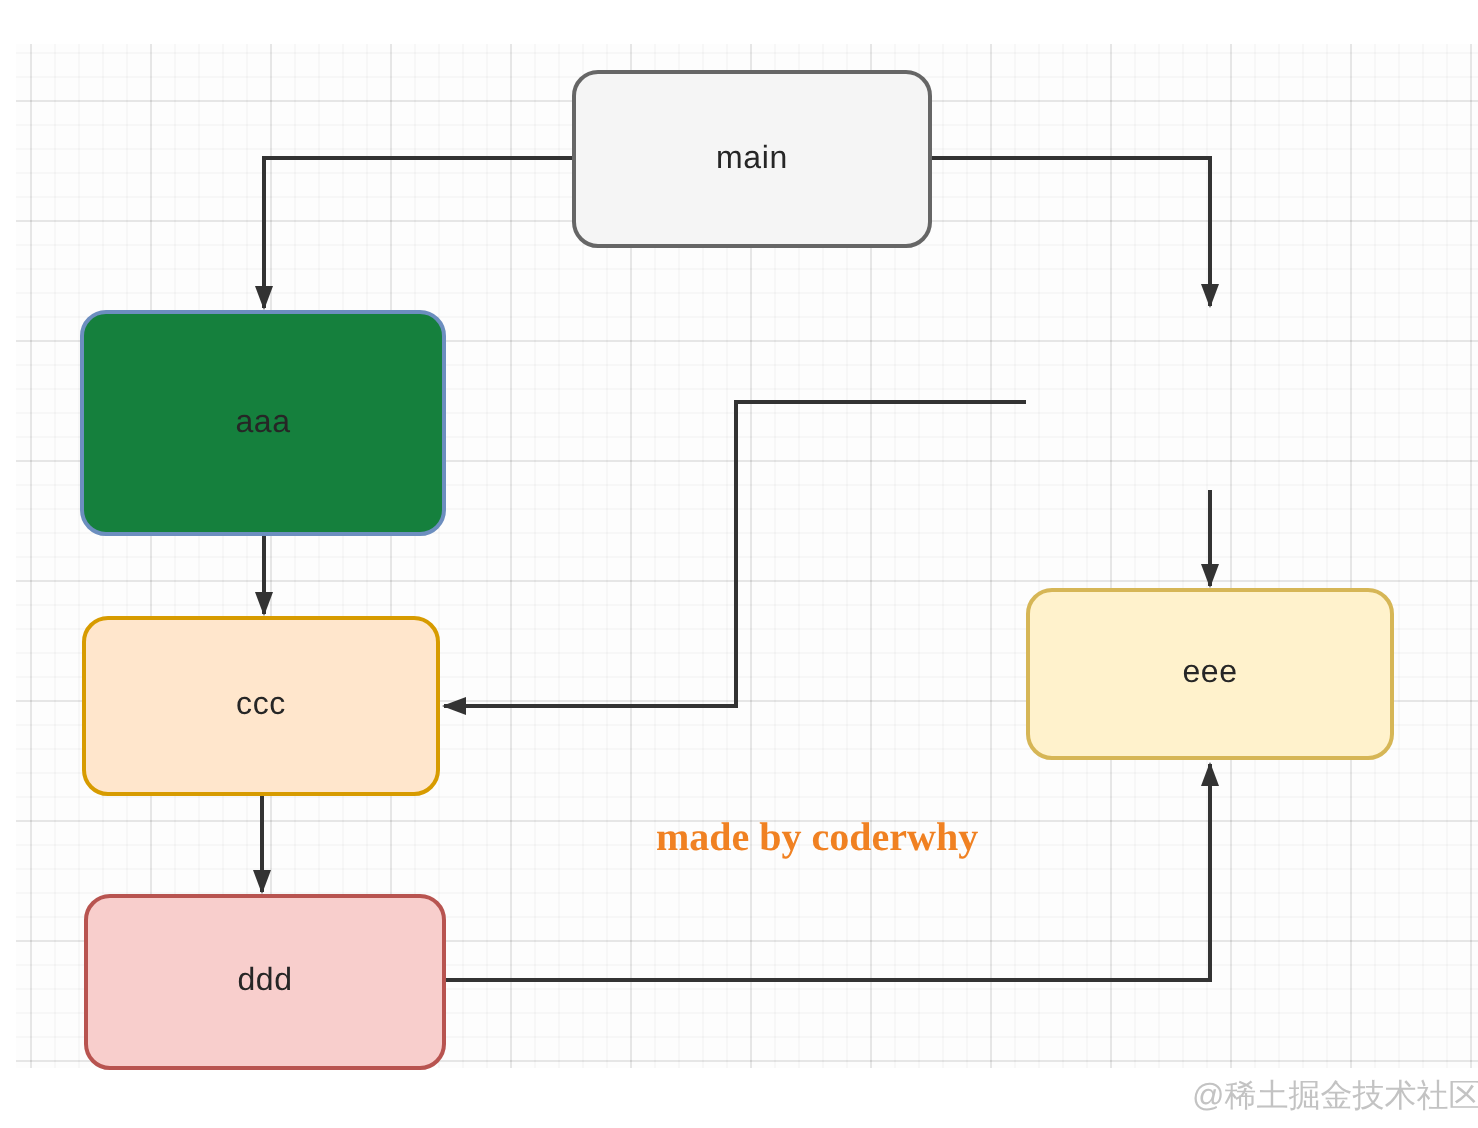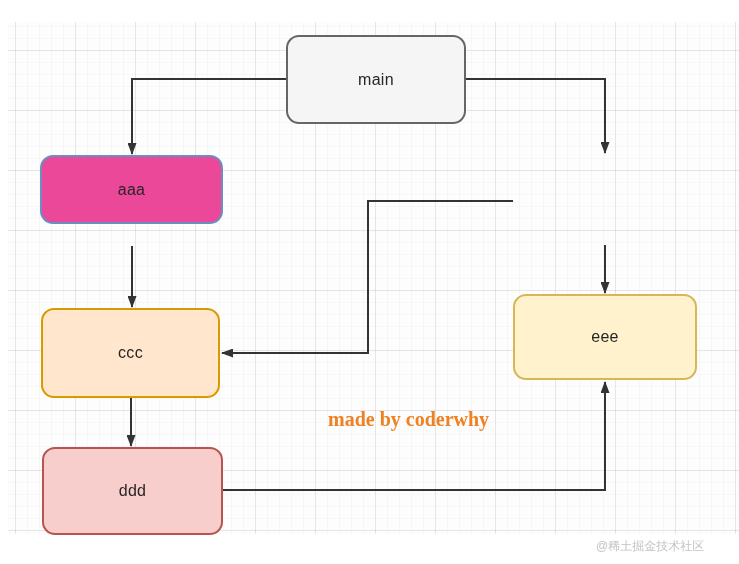--- a/index.html
+++ b/index.html
@@ -44,42 +44,42 @@
     border-radius: 13px;
     border: 2px solid #666666;
     display: flex;
     align-items: center;
     justify-content: center;
     font-size: 16px;
     color: #262626;
     letter-spacing: 0.3px;
   }
   .node-main { left: 286px; top: 35px;  width: 180px; height: 89px; background: #f5f5f5; border-color: #666666; justify-content: center; }
-  .node-aaa  { left: 40px;  top: 155px; width: 183px; height: 69px; background: #ec4899; border-color: #6c8ebf; }
+  .node-aaa  { left: 40px;  top: 155px; width: 183px; height: 113px; background: #15803d; border-color: #6c8ebf; }
   .node-bbb  { left: 513px; top: 154px; width: 184px; height: 91px; background: #d5e8d4; border-color: #82b366; }
   .node-ccc  { left: 41px;  top: 308px; width: 179px; height: 90px; background: #ffe6cc; border-color: #d79b00; }
   .node-ddd  { left: 42px;  top: 447px; width: 181px; height: 88px; background: #f8cecc; border-color: #b85450; }
   .node-eee  { left: 513px; top: 294px; width: 184px; height: 86px; background: #fff2cc; border-color: #d6b656; }
   .annotation {
     position: absolute;
     left: 328px;
     top: 408px;
     width: 160px;
     text-align: center;
     font-family: "Liberation Serif", serif;
     font-weight: bold;
     font-size: 20px;
     color: #f08122;
     white-space: nowrap;
   }
   .watermark {
     position: absolute;
     left: 596px;
     top: 538px;
-    font-size: 12px;
+    font-size: 16px;
     color: #c3c3c3;
     white-space: nowrap;
   }
 </style>
 </head>
 <body>
 
 <div class="stage">
 
   <div class="grid"></div>

